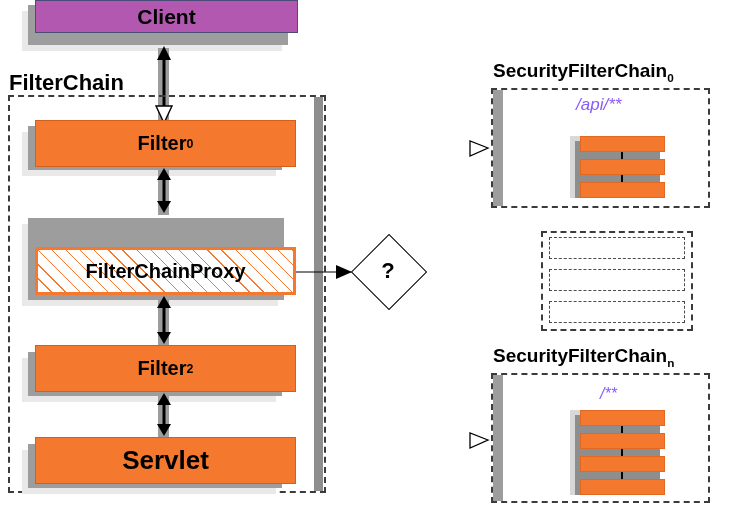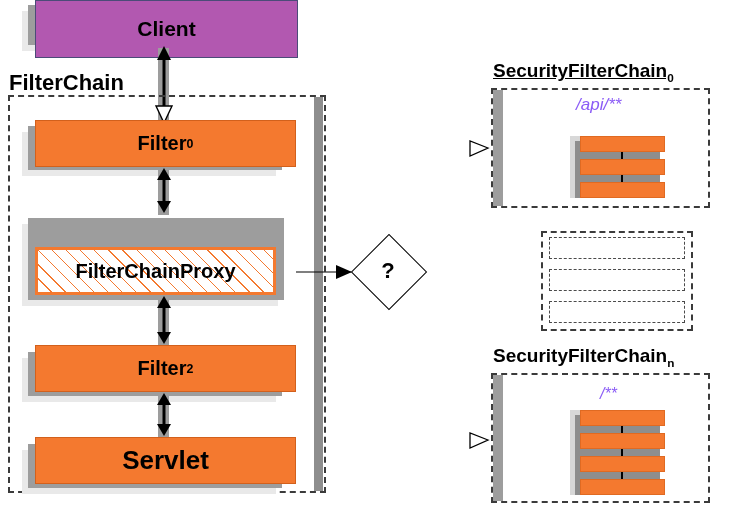--- a/index.html
+++ b/index.html
@@ -151,21 +151,21 @@
 
   svg.wire { position: absolute; left: 0; top: 0; overflow: visible; }
 </style>
 </head>
 <body>
 
 <div id="canvas">
 
   <div class="shadow-far" style="left:22px; top:11px; width:260px; height:40px;"></div>
   <div class="shadow-near" style="left:28px; top:5px; width:260px; height:40px;"></div>
-  <div class="box box-client" style="left:35px; top:0px; width:263px; height:58px; font-size:21px;">
+  <div class="box box-client" style="left:35px; top:0px; width:263px; height:33px; font-size:21px;">
     <span>Client</span>
   </div>
 
   <div class="connector" style="left:154px; top:46px; width:26px; height:77px;">
     <div class="conn-shadow"></div>
     <svg width="26" height="77" viewBox="0 0 26 77">
       <line x1="10" y1="8" x2="10" y2="69" stroke="#000" stroke-width="3"></line>
       <polygon points="10,0 3,14 17,14" fill="#000000"></polygon>
       <polygon points="10,77 2,60 18,60" fill="#ffffff" stroke="#000000" stroke-width="1.4"></polygon>
     </svg>
@@ -191,21 +191,21 @@
       <line x1="10" y1="6" x2="10" y2="39" stroke="#000" stroke-width="3"></line>
       <polygon points="10,0 3,12 17,12" fill="#000000"></polygon>
       <polygon points="10,45 3,33 17,33" fill="#000000"></polygon>
     </svg>
   </div>
 
   <div class="shadow-far" style="left:22px; top:224px; width:256px; height:82px;"></div>
   <div class="shadow-near" style="left:28px; top:218px; width:256px; height:82px;"></div>
 
 
-  <div class="box box-hatch" style="left:35px; top:247px; width:241px; height:48px; font-size:20px;">
+  <div class="box box-hatch" style="left:35px; top:247px; width:261px; height:48px; font-size:20px;">
     <span>FilterChainProxy</span>
   </div>
 
   <div class="connector" style="left:154px; top:296px; width:26px; height:48px;">
     <div class="conn-shadow"></div>
     <svg width="26" height="48" viewBox="0 0 26 48">
       <line x1="10" y1="6" x2="10" y2="42" stroke="#000" stroke-width="3"></line>
       <polygon points="10,0 3,12 17,12" fill="#000000"></polygon>
       <polygon points="10,48 3,36 17,36" fill="#000000"></polygon>
     </svg>
@@ -236,21 +236,21 @@
   <svg class="wire" width="740" height="507" viewBox="0 0 740 507">
     <line x1="296" y1="272" x2="352" y2="272" stroke="#000000" stroke-width="1.2"></line>
     <polygon points="352,272 336,265 336,279" fill="#000000"></polygon>
   </svg>
 
   <div class="diamond" style="left:362px; top:245px; width:52px; height:52px;"></div>
   <div class="diamond-label" style="left:362px; top:245px; width:52px; height:52px; font-size:22px;">
     <span>?</span>
   </div>
 
-  <div class="container-title" style="left:493px; top:60px; font-size:19px;text-decoration:underline;">
+  <div class="container-title" style="left:493px; top:60px; font-size:19px;">
     <span>SecurityFilterChain</span><sub>0</sub>
   </div>
   <div class="dashed-container" style="left:491px; top:88px; width:219px; height:120px;"></div>
   <div style="position:absolute; left:493px; top:90px; width:10px; height:116px; background:#9d9d9d;"></div>
 
   <svg class="wire" width="740" height="507" viewBox="0 0 740 507">
     <line x1="414" y1="265" x2="470" y2="150" stroke="#000000" stroke-width="0.8" opacity="0"></line>
     <polygon points="488,148 470,141 470,156" fill="#ffffff" stroke="#000000" stroke-width="1.3"></polygon>
   </svg>
 

